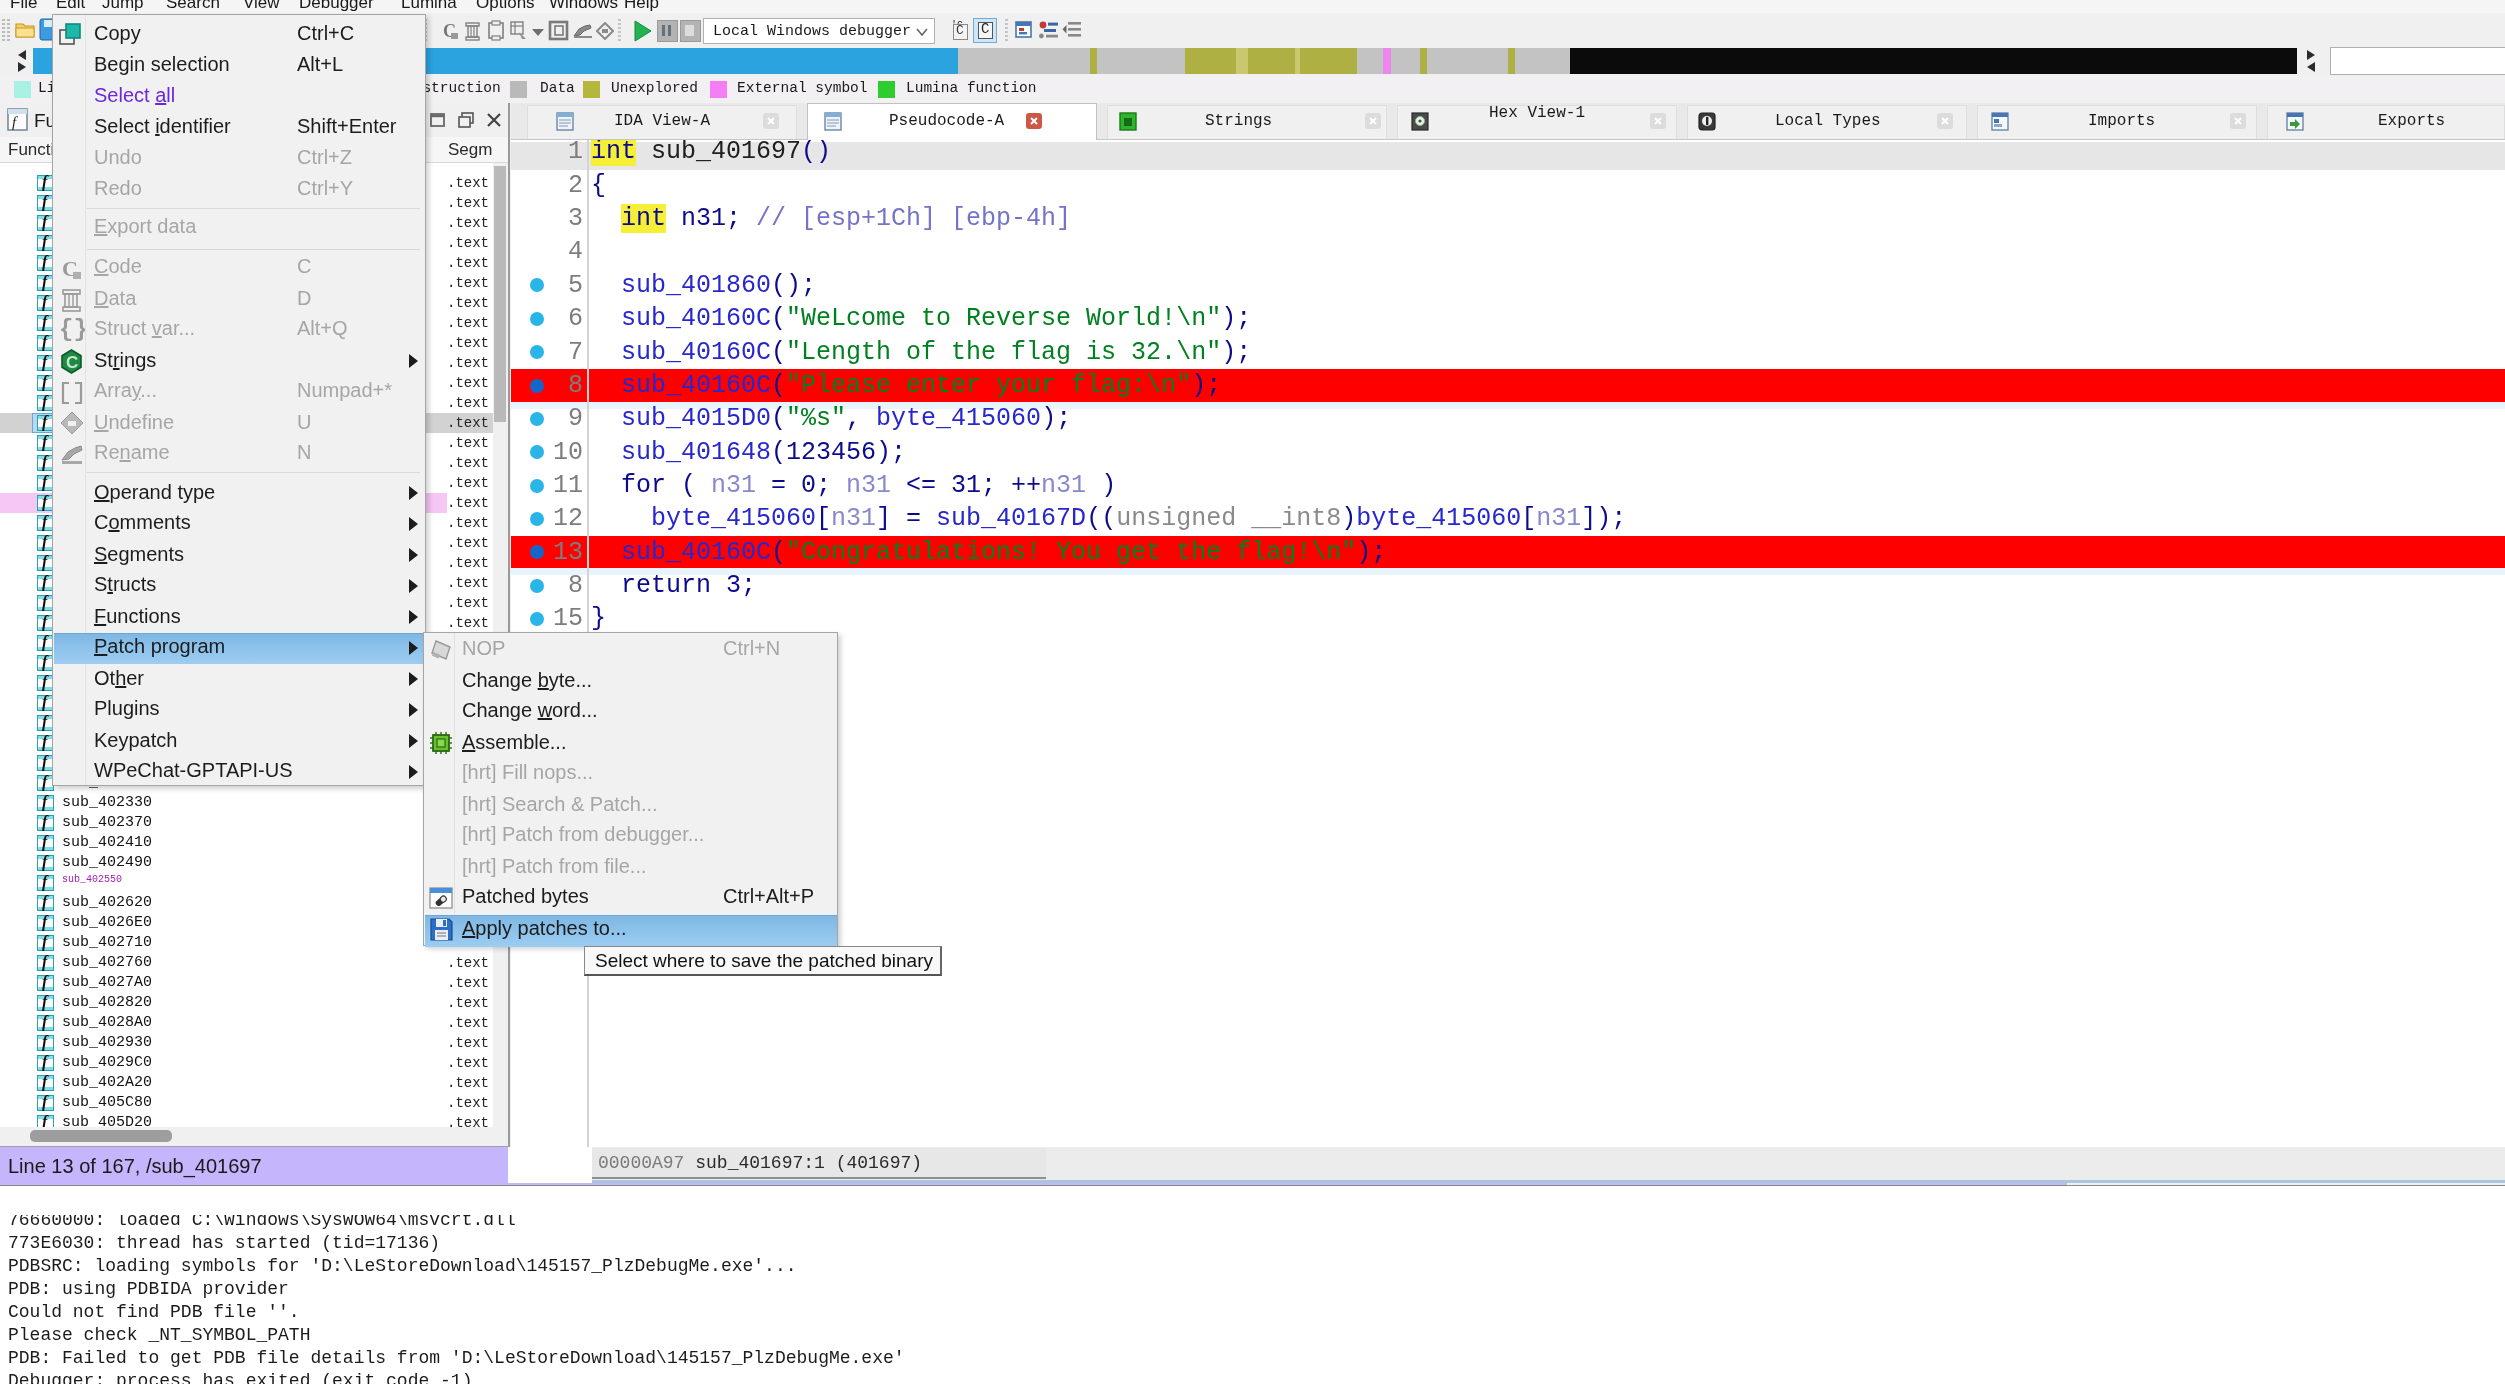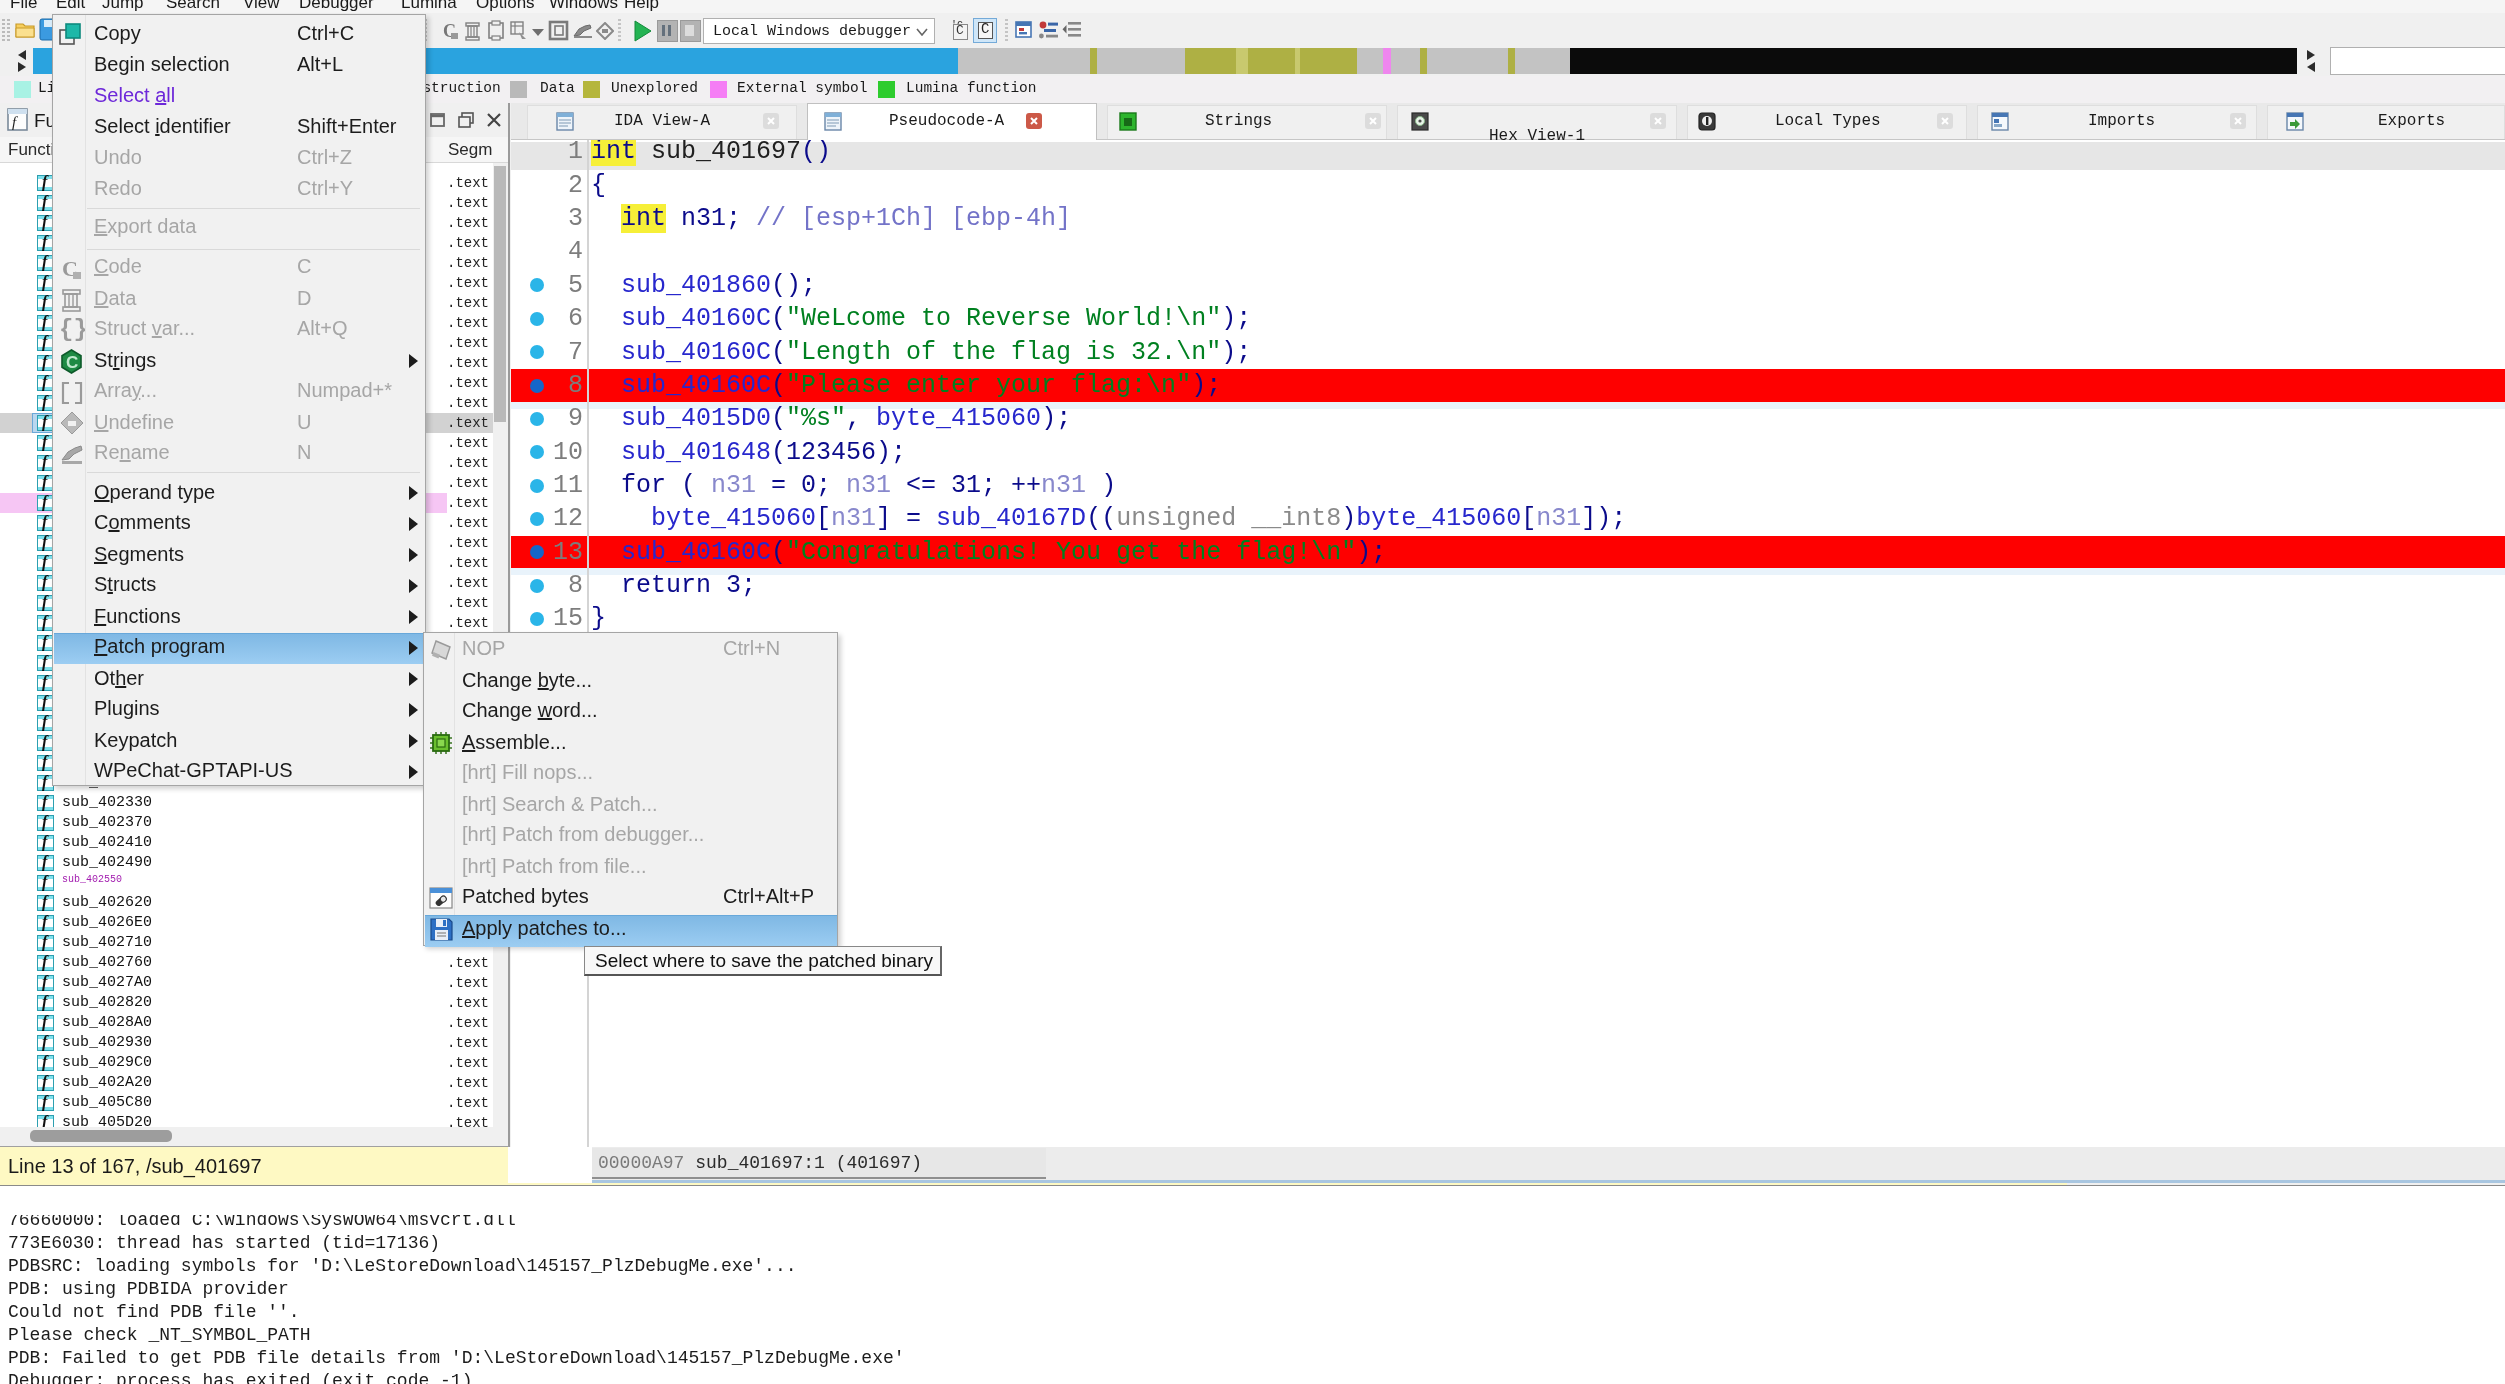--- a/index.html
+++ b/index.html
@@ -513,21 +513,21 @@
       <svg width="16" height="16" viewBox="0 0 16 16">
             <path d="M5 5 L11 11 M11 5 L5 11" stroke="#fff" stroke-width="2"></path>
           </svg>
     </div>
 
     <svg class="abs" style="left:900px;top:9px;" width="18" height="19" viewBox="0 0 18 19">
       <rect x="1" y="1" width="16" height="17" fill="#4a4a4a" stroke="#2a2a2a" stroke-width="1.2"></rect>
       <circle cx="9" cy="9" r="4.5" fill="#e8f4e8" stroke="#88b888"></circle>
       <circle cx="9" cy="9" r="1.6" fill="#4a4a4a"></circle>
     </svg>
-    <div class="abs mono" style="left:978px;top:24px;font-size:16px;color:#1a1a1a;white-space:pre;">Hex View-1</div>
+    <div class="abs mono" style="left:978px;top:1px;font-size:16px;color:#1a1a1a;white-space:pre;">Hex View-1</div>
     <div class="abs" style="left:1139px;top:10px;width:16px;height:16px;background:#dcdcdc;border-radius:3px;">
       <svg width="16" height="16" viewBox="0 0 16 16">
             <path d="M5 5 L11 11 M11 5 L5 11" stroke="#fff" stroke-width="2"></path>
           </svg>
     </div>
 
     <svg class="abs" style="left:1187px;top:9px;" width="18" height="19" viewBox="0 0 18 19">
       <rect x="1" y="1" width="16" height="17" rx="3" fill="#3a3a3a" stroke="#222" stroke-width="1.2"></rect>
       <circle cx="9" cy="9" r="5" fill="#f0f0f0"></circle>
       <rect x="8" y="5" width="2.4" height="8" fill="#222"></rect>
@@ -603,21 +603,21 @@
     <div class="abs mono pre" style="left:80px;top:262.2px;height:34px;line-height:33.36px;font-size:25px;">  <span style="color:#2727cd">sub_4015D0</span><span style="color:#0b0b8b">(</span><span style="color:#008020">"%s"</span><span style="color:#0b0b8b">, </span><span style="color:#2727cd">byte_415060</span><span style="color:#0b0b8b">);</span></div>
     <div class="abs mono pre" style="left:80px;top:295.5px;height:34px;line-height:33.36px;font-size:25px;">  <span style="color:#2727cd">sub_401648</span><span style="color:#0b0b8b">(123456);</span></div>
     <div class="abs mono pre" style="left:80px;top:328.9px;height:34px;line-height:33.36px;font-size:25px;">  <span style="color:#0b0b8b">for ( </span><span style="color:#8888cc">n31</span><span style="color:#0b0b8b"> = 0; </span><span style="color:#8888cc">n31</span><span style="color:#0b0b8b"> &lt;= 31; ++</span><span style="color:#8888cc">n31</span><span style="color:#0b0b8b"> )</span></div>
     <div class="abs mono pre" style="left:80px;top:362.3px;height:34px;line-height:33.36px;font-size:25px;">    <span style="color:#2727cd">byte_415060</span><span style="color:#0b0b8b">[</span><span style="color:#8888cc">n31</span><span style="color:#0b0b8b">] = </span><span style="color:#2727cd">sub_40167D</span><span style="color:#0b0b8b">((</span><span style="color:#8a8a8a">unsigned __int8</span><span style="color:#0b0b8b">)</span><span style="color:#2727cd">byte_415060</span><span style="color:#0b0b8b">[</span><span style="color:#8888cc">n31</span><span style="color:#0b0b8b">]);</span></div>
     <div class="abs mono pre" style="left:80px;top:395.6px;height:34px;line-height:33.36px;font-size:25px;">  <span style="color:#2727cd">sub_40160C</span><span style="color:#0b0b8b">(</span><span style="color:#008020">"Congratulations! You get the flag!\n"</span><span style="color:#0b0b8b">);</span></div>
     <div class="abs mono pre" style="left:80px;top:429.0px;height:34px;line-height:33.36px;font-size:25px;">  <span style="color:#0b0b8b">return 3;</span></div>
     <div class="abs mono pre" style="left:80px;top:462.3px;height:34px;line-height:33.36px;font-size:25px;"><span style="color:#0b0b8b">}</span></div>
   </div>
 </div>
 
-<div class="abs" id="statusbar" style="left:0;top:1147px;width:2067px;height:38px;background:#fef9c3;">
+<div class="abs" id="statusbar" style="left:0;top:1147px;width:2067px;height:38px;background:#c4b5fd;">
   <div class="abs sans" style="left:8px;top:8px;font-size:20px;color:#1a1a1a;white-space:pre;">Line 13 of 167, /sub_401697</div>
   <div class="abs" style="left:508px;top:0;width:84px;height:36px;background:#ffffff;"></div>
   <div class="abs" style="left:592px;top:0;width:1913px;height:36px;background:#ececec;"></div>
   <div class="abs" style="left:592px;top:1px;width:454px;height:31px;background:#e7e7e7;border-bottom:2px solid #8f8f8f;box-sizing:border-box;">
     <div class="abs mono" style="left:6px;top:5px;font-size:18px;white-space:pre;"><span style="color:#7a7a7a">00000A97</span><span style="color:#2a2a2a"> sub_401697:1 (401697)</span></div>
   </div>
   <div class="abs" style="left:592px;top:33px;width:1913px;height:3px;background:#a9c6e0;"></div>
 </div>
 
 <div class="abs" id="output" style="left:0;top:1185px;width:2505px;height:199px;background:#ffffff;border-top:1px solid #8a8a8a;box-sizing:border-box;">

